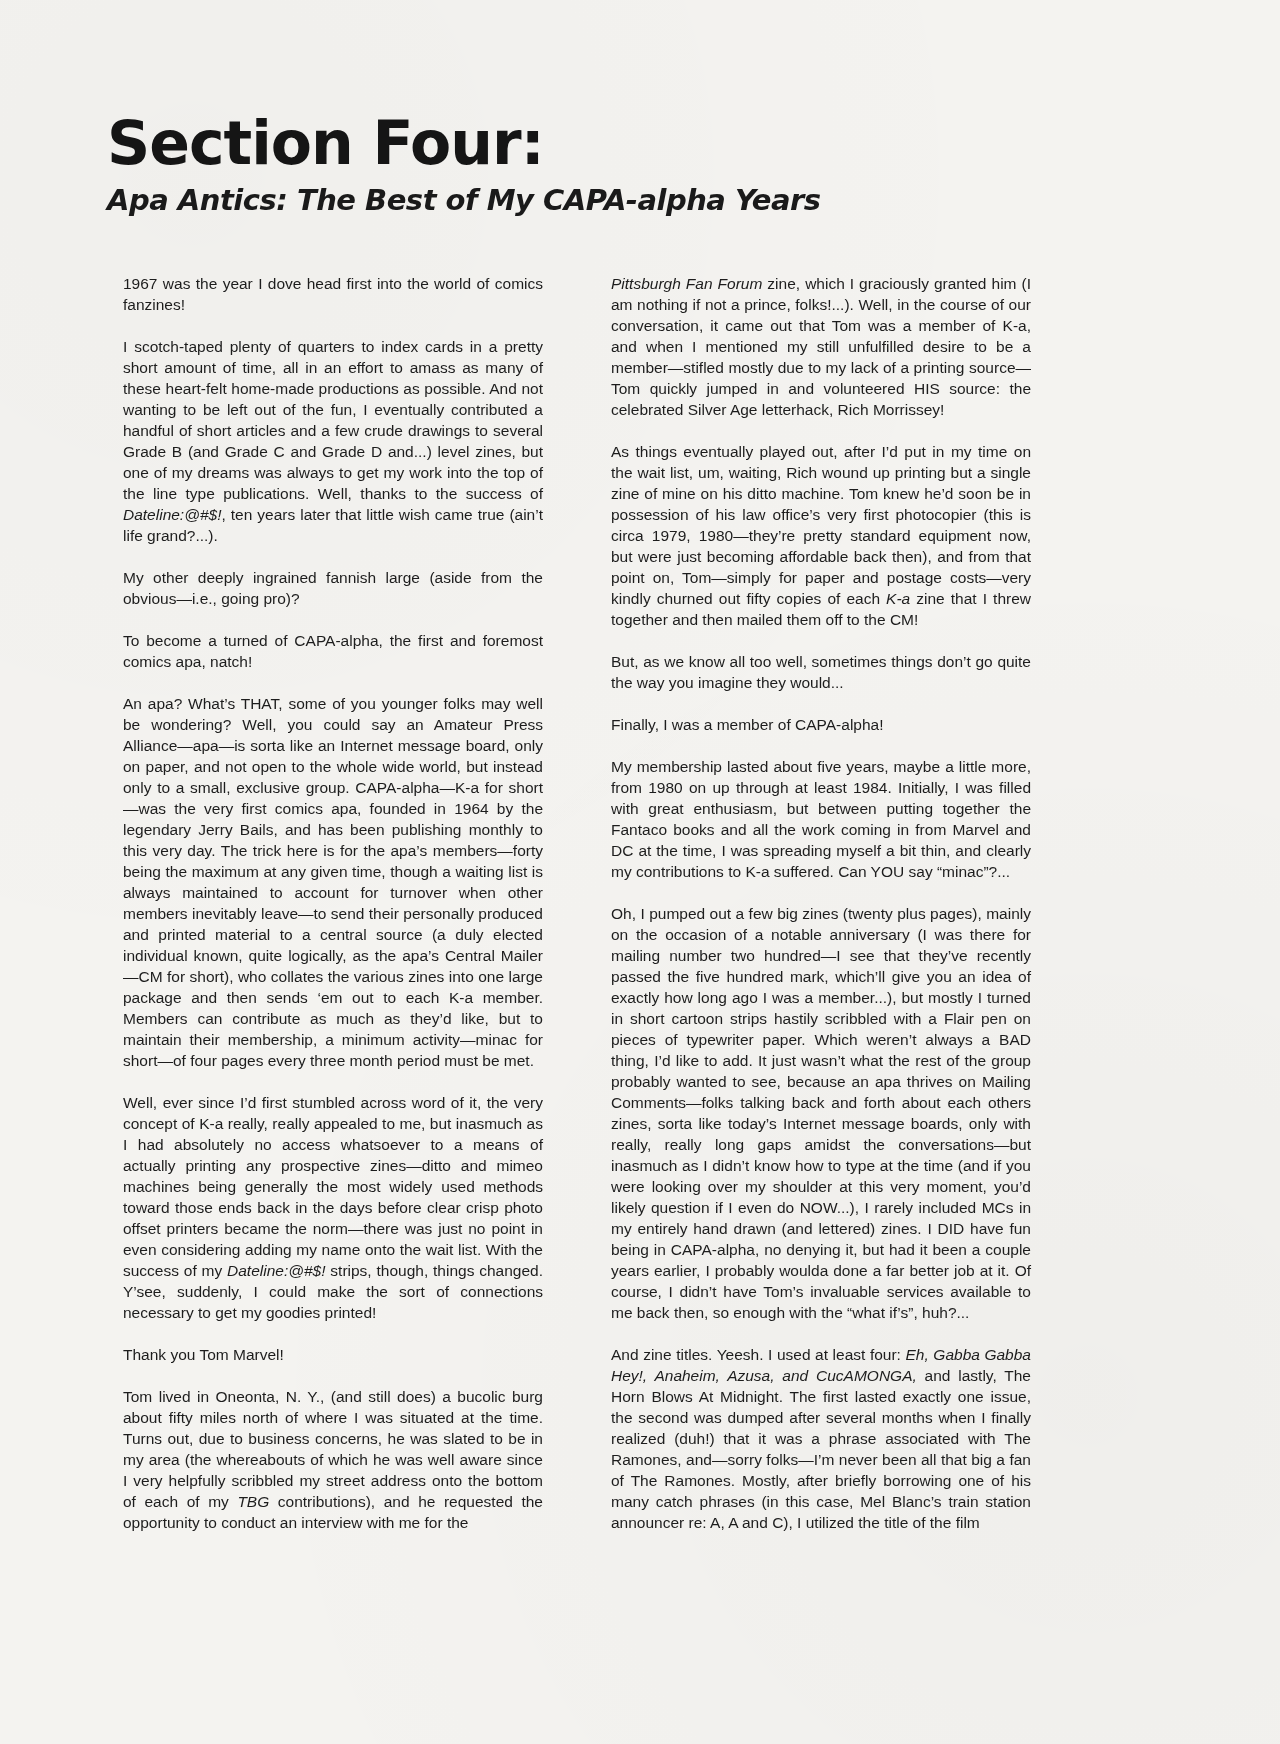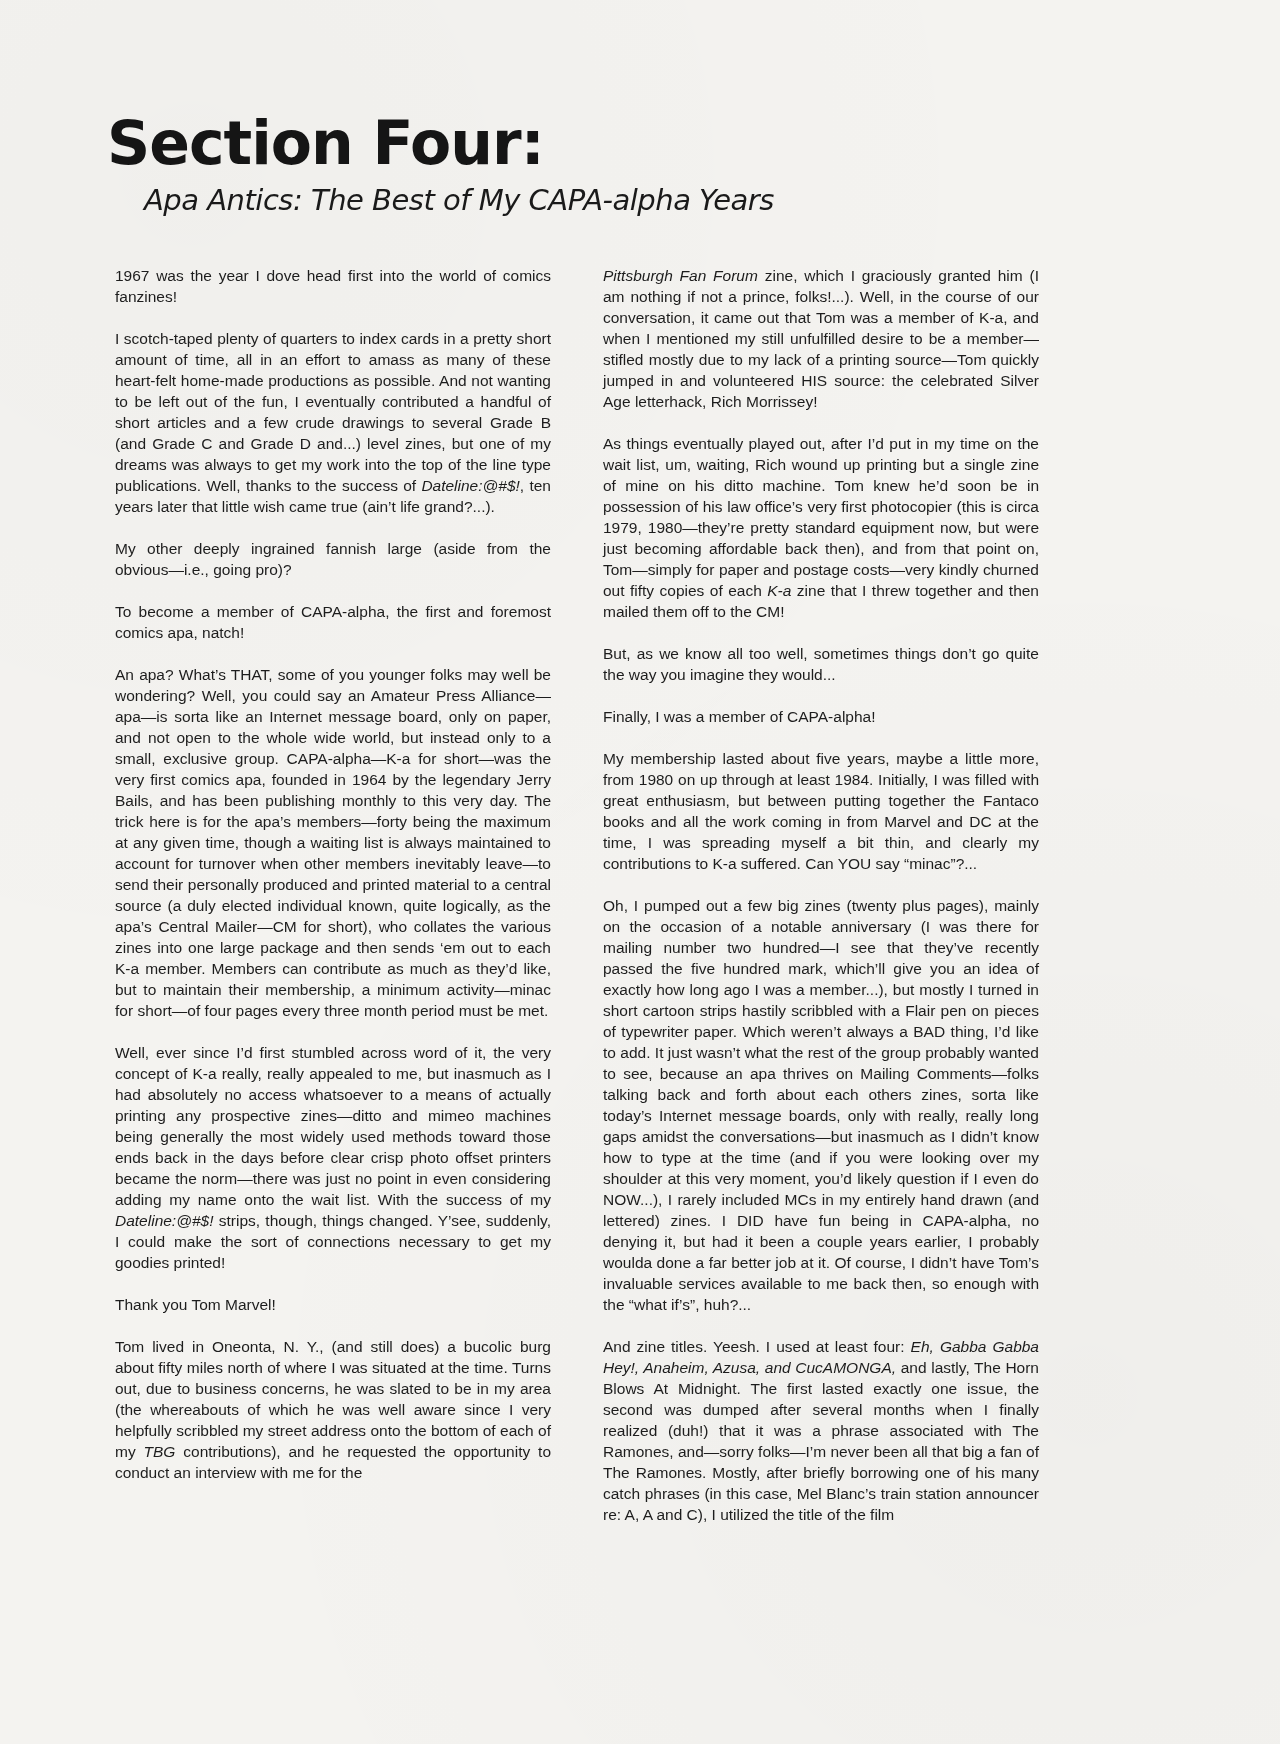--- a/index.html
+++ b/index.html
@@ -24,58 +24,57 @@
   .doc-header h1 {
     font-size: 60px;
     line-height: 1.05;
     font-weight: 800;
     letter-spacing: -1px;
     color: #151515;
     font-family: "DejaVu Sans", sans-serif;
   }
   .doc-header h2 {
     font-size: 29px;
-    font-weight: 400;
+    font-weight: 700;
     font-style: italic;
     margin-top: 8px;
     color: #1a1a1a;
     font-family: "DejaVu Sans", sans-serif;
     letter-spacing: -0.5px;
-    margin-left: 37px;
   }
   .columns {
     display: flex;
     gap: 36px;
     margin-top: 40px;
   }
   .col {
     width: 452px;
     font-size: 15.5px;
     line-height: 21px;
     text-align: justify;
     color: #1d1d1d;
   }
-  .col p { margin: 8px; }
+  .col p { margin: 16px; }
   .col p + p { margin-top: 21px; }
   .col em { font-style: italic; }
 </style>
 </head>
 <body>
 
 <div class="page">
   <header class="doc-header">
     <h1>Section Four:</h1>
     <h2>Apa Antics: The Best of My CAPA-alpha Years</h2>
   </header>
   <div class="columns">
     <div class="col">
         <p><span>1967 was the year I dove head first into the world of comics fanzines!</span></p>
         <p><span>I scotch-taped plenty of quarters to index cards in a pretty short amount of time, all in an effort to amass as many of these heart-felt home-made productions as possible. And not wanting to be left out of the fun, I eventually contributed a handful of short articles and a few crude drawings to several Grade B (and Grade C and Grade D and...) level zines, but one of my dreams was always to get my work into the top of the line type publications. Well, thanks to the success of </span><em>Dateline:@#$!</em><span>, ten years later that little wish came true (ain’t life grand?...).</span></p>
         <p><span>My other deeply ingrained fannish large (aside from the obvious—i.e., going pro)?</span></p>
-        <p><span>To become a member of CAPA-alpha, the first and foremost comics apa, natch!</span></p>
+        <p><span>To become a turned of CAPA-alpha, the first and foremost comics apa, natch!</span></p>
         <p><span>An apa? What’s THAT, some of you younger folks may well be wondering? Well, you could say an Amateur Press Alliance—apa—is sorta like an Internet message board, only on paper, and not open to the whole wide world, but instead only to a small, exclusive group. CAPA-alpha—K-a for short—was the very first comics apa, founded in 1964 by the legendary Jerry Bails, and has been publishing monthly to this very day. The trick here is for the apa’s members—forty being the maximum at any given time, though a waiting list is always maintained to account for turnover when other members inevitably leave—to send their personally produced and printed material to a central source (a duly elected individual known, quite logically, as the apa’s Central Mailer—CM for short), who collates the various zines into one large package and then sends ‘em out to each K-a member. Members can contribute as much as they’d like, but to maintain their membership, a minimum activity—minac for short—of four pages every three month period must be met.</span></p>
         <p><span>Well, ever since I’d first stumbled across word of it, the very concept of K-a really, really appealed to me, but inasmuch as I had absolutely no access whatsoever to a means of actually printing any prospective zines—ditto and mimeo machines being generally the most widely used methods toward those ends back in the days before clear crisp photo offset printers became the norm—there was just no point in even considering adding my name onto the wait list. With the success of my </span><em>Dateline:@#$!</em><span> strips, though, things changed. Y’see, suddenly, I could make the sort of connections necessary to get my goodies printed!</span></p>
         <p><span>Thank you Tom Marvel!</span></p>
         <p><span>Tom lived in Oneonta, N. Y., (and still does) a bucolic burg about fifty miles north of where I was situated at the time. Turns out, due to business concerns, he was slated to be in my area (the whereabouts of which he was well aware since I very helpfully scribbled my street address onto the bottom of each of my </span><em>TBG</em><span> contributions), and he requested the opportunity to conduct an interview with me for the</span></p>
       </div>
     <div class="col">
         <p><em>Pittsburgh Fan Forum</em><span> zine, which I graciously granted him (I am nothing if not a prince, folks!...). Well, in the course of our conversation, it came out that Tom was a member of K-a, and when I mentioned my still unfulfilled desire to be a member—stifled mostly due to my lack of a printing source—Tom quickly jumped in and volunteered HIS source: the celebrated Silver Age letterhack, Rich Morrissey!</span></p>
         <p><span>As things eventually played out, after I’d put in my time on the wait list, um, waiting, Rich wound up printing but a single zine of mine on his ditto machine. Tom knew he’d soon be in possession of his law office’s very first photocopier (this is circa 1979, 1980—they’re pretty standard equipment now, but were just becoming affordable back then), and from that point on, Tom—simply for paper and postage costs—very kindly churned out fifty copies of each </span><em>K-a</em><span> zine that I threw together and then mailed them off to the CM!</span></p>
         <p><span>But, as we know all too well, sometimes things don’t go quite the way you imagine they would...</span></p>
         <p><span>Finally, I was a member of CAPA-alpha!</span></p>

